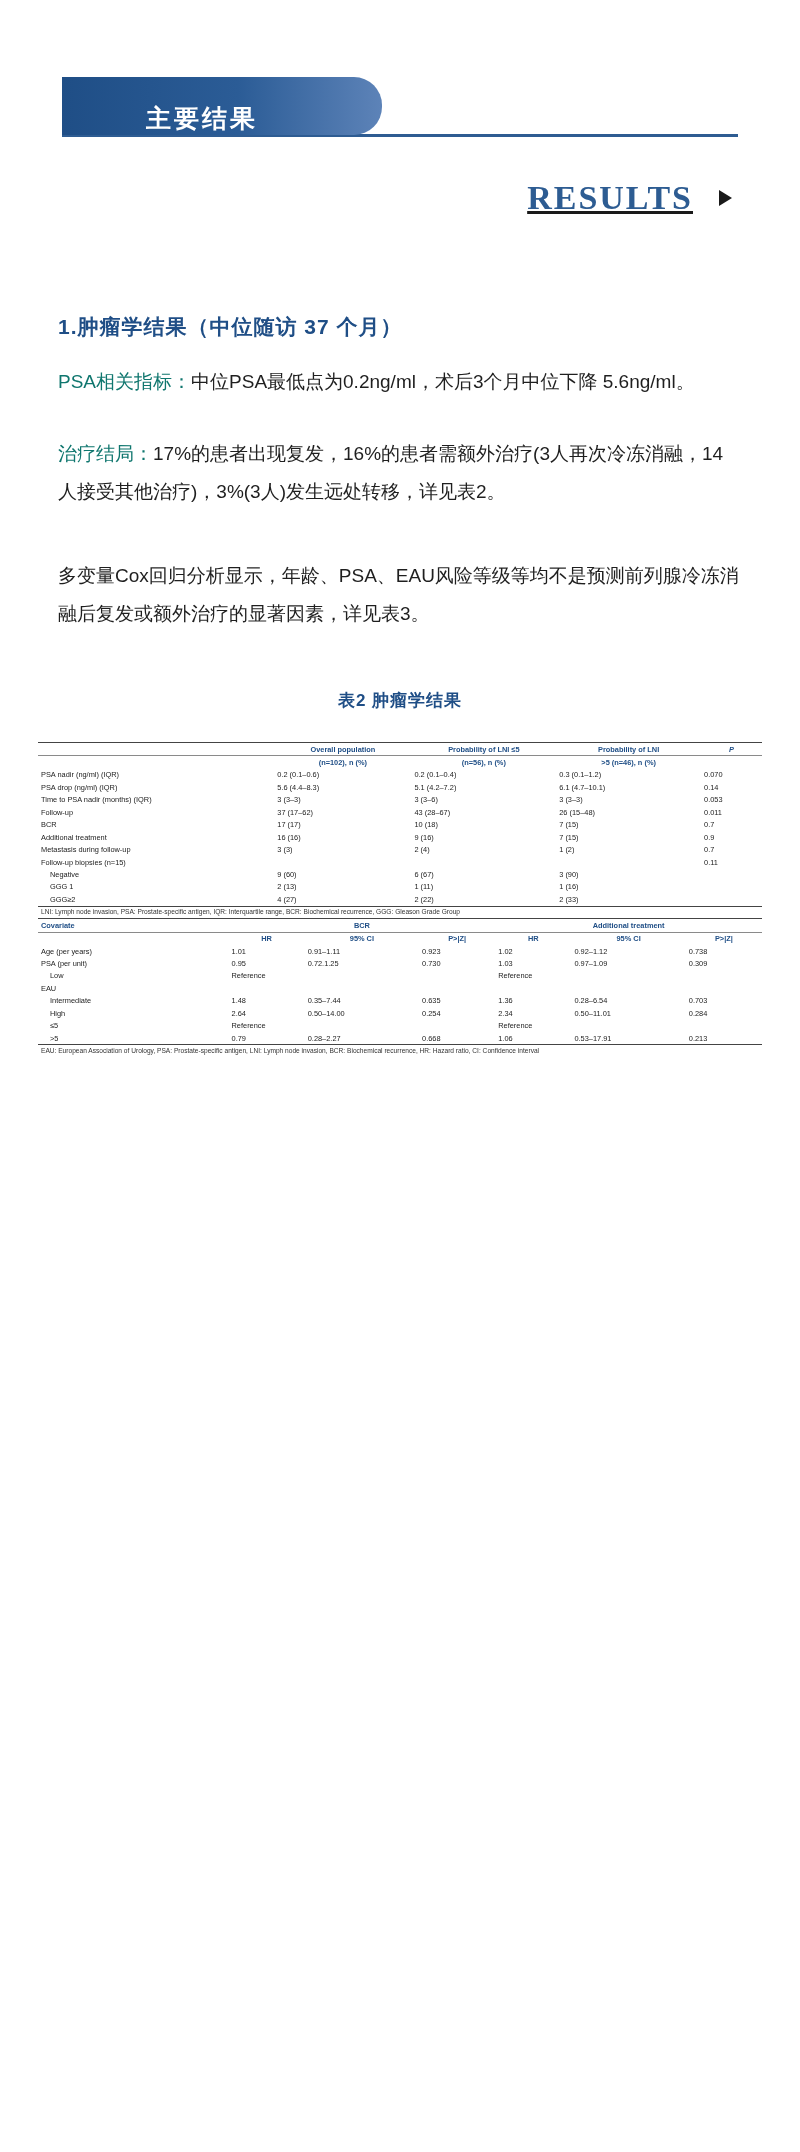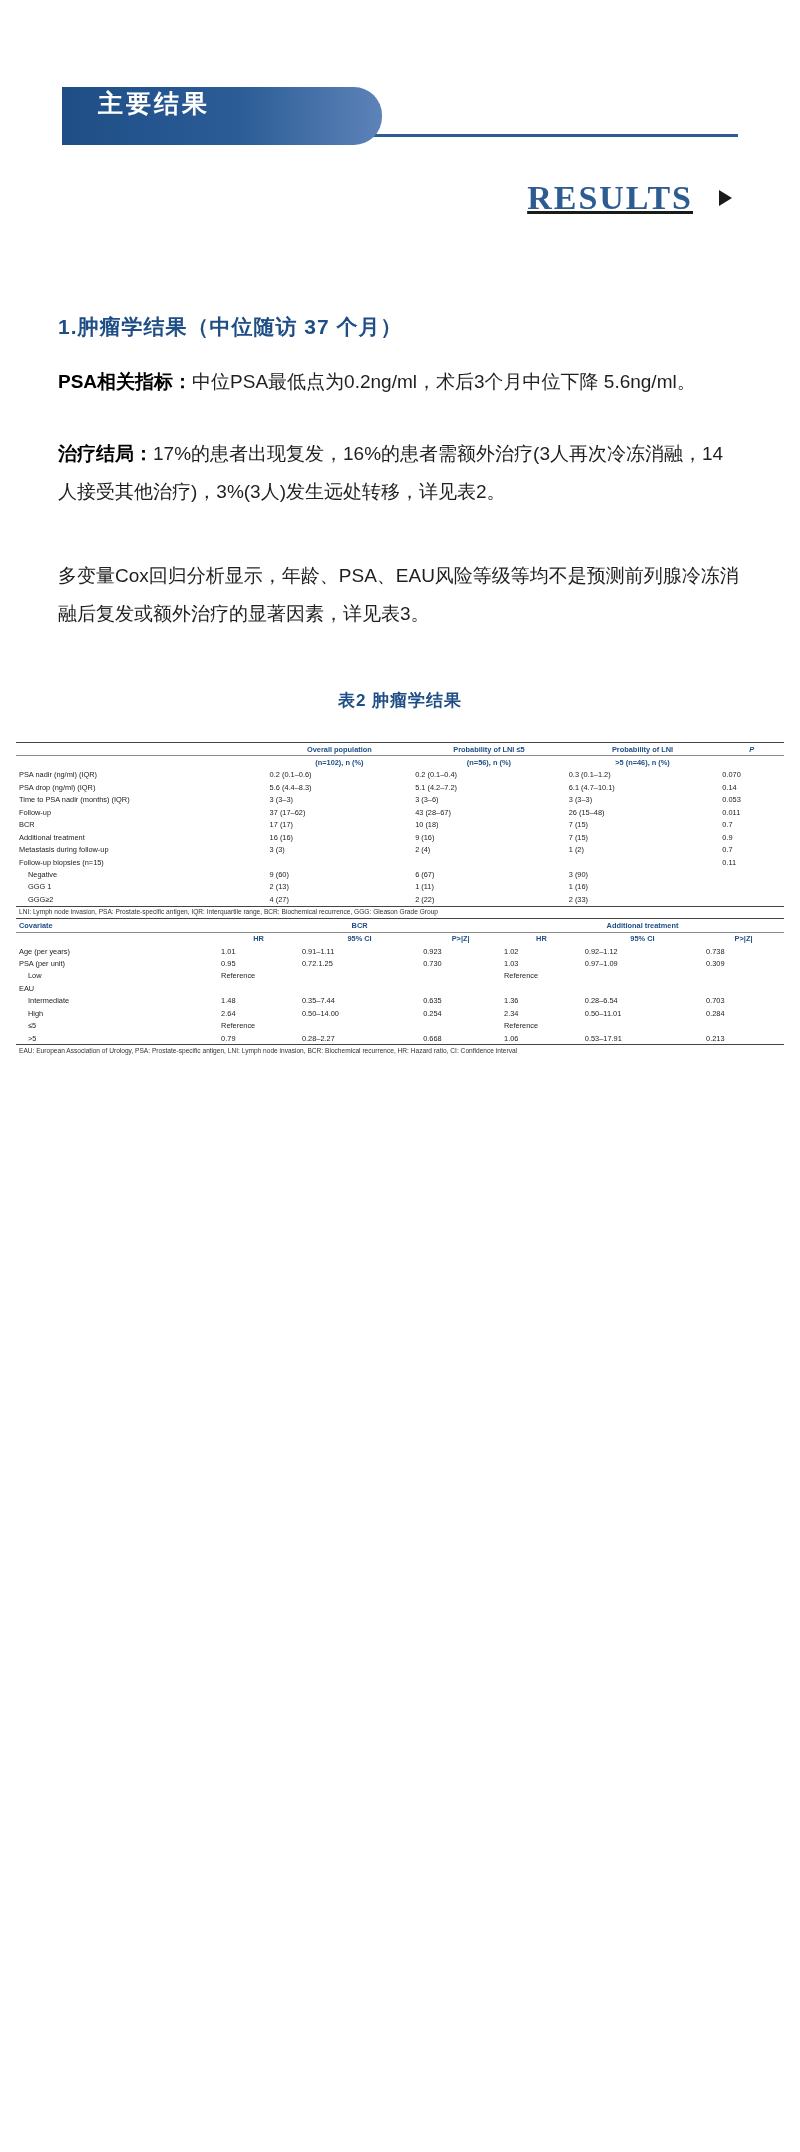--- a/index.html
+++ b/index.html
@@ -30,27 +30,28 @@
     padding-right: 62px;
     position: relative;
   }
   .banner-row {
     position: relative;
     height: 58px;
   }
   .banner-bar {
     position: absolute;
     left: 0;
-    top: 15px;
+    top: 5px;
     width: 320px;
     height: 58px;
     background: linear-gradient(90deg, #1f4e86 0%, #2b5c96 55%, #5d83b8 100%);
     border-radius: 0 28px 28px 0;
     display: flex;
-    align-items: flex-start;
+    align-items: flex-end;
+    padding-left: 48px;
   }
   .banner-title {
     color: #ffffff;
     font-size: 25px;
     font-weight: bold;
     letter-spacing: 3px;
     padding-left: 36px;
   }
   .banner-rule {
     margin-top: 4px;
@@ -95,38 +96,38 @@
     margin-bottom: 22px;
   }
   .para {
     font-size: 19px;
     line-height: 2.0;
     color: #1f1f1f;
     margin: 0 0 34px 0;
     text-align: left;
   }
   .para .lead {
-    font-weight: bold;
-    color: #000000;
+    font-weight: normal;
+    color: #0f766e;
   }
   .para.spaced { margin-bottom: 46px; }
 
   
   .table-caption {
     text-align: center;
     color: #1f4e86;
     font-size: 17px;
     font-weight: bold;
     letter-spacing: 1px;
     margin: 56px 0 30px 0;
   }
 
   
   .table-wrap {
-    padding: 0 16px;
+    padding: 0 38px;
   }
   table.data {
     width: 100%;
     border-collapse: collapse;
     font-size: 7.4px;
     color: #222;
     font-family: "Liberation Sans", sans-serif;
   }
   table.data th, table.data td {
     padding: 1.6px 3px;

